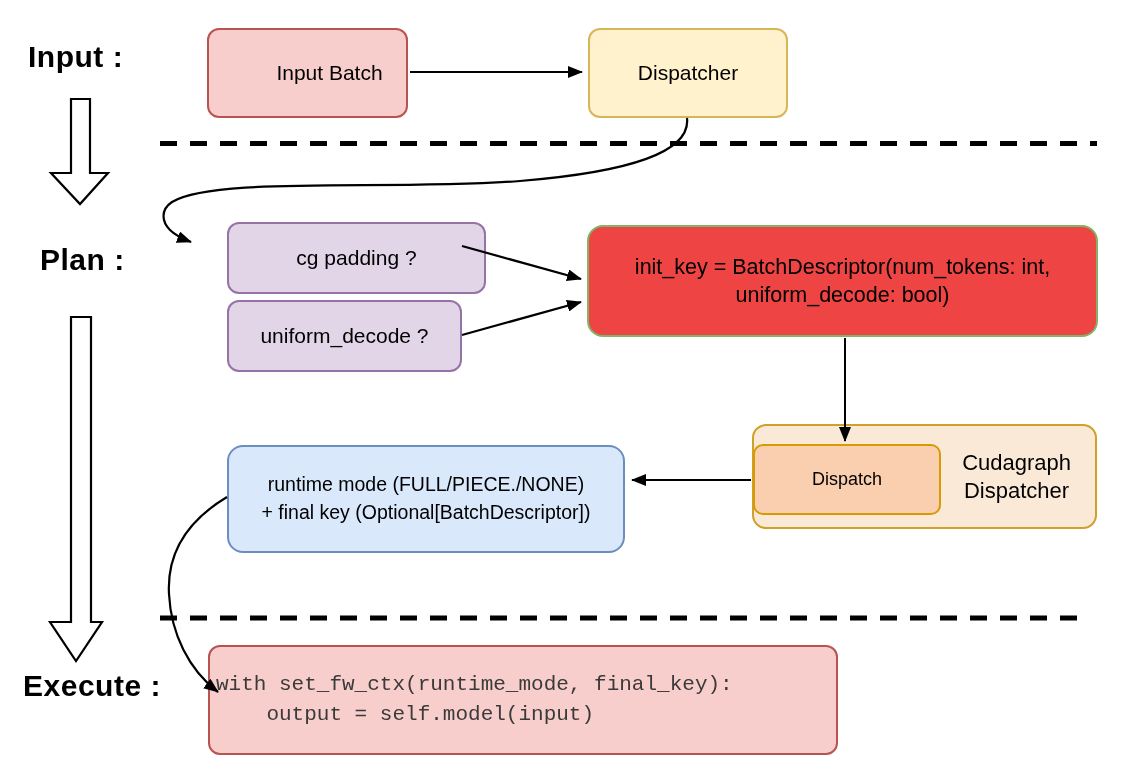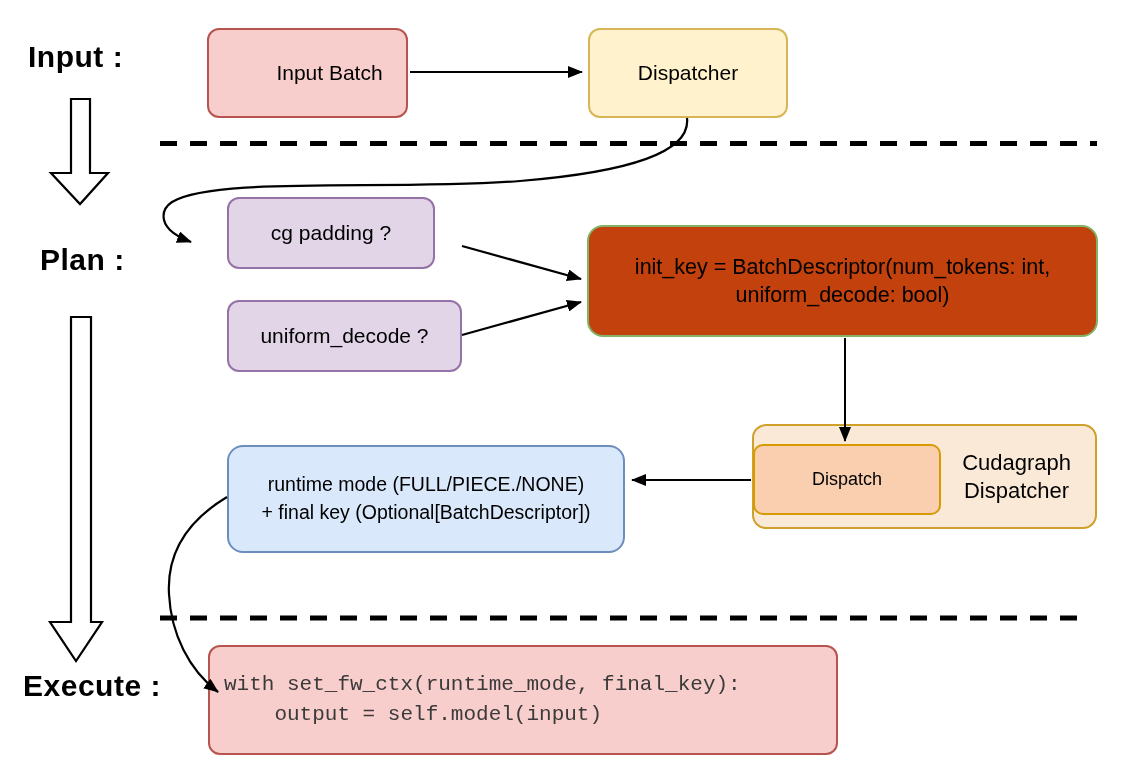--- a/index.html
+++ b/index.html
@@ -7,41 +7,41 @@
        font-family:"Liberation Sans",sans-serif;color:#000;}
   .canvas{position:absolute;inset:0;width:1142px;height:770px;}
 
   .node{position:absolute;box-sizing:border-box;display:flex;
         align-items:center;justify-content:center;text-align:center;
         font-size:21px;line-height:1.32;white-space:pre-line;}
 
   .node-red   {background:#f8cecc;border:2px solid #b85450;border-radius:12px;padding-left:44px;}
   .node-yellow{background:#fff2cc;border:2px solid #d6b656;border-radius:12px;}
   .node-purple{background:#e1d5e7;border:2px solid #9673a6;border-radius:12px;}
-  .node-green {background:#c2410c;border:2px solid #82b366;border-radius:16px;}
+  .node-green {background:#ef4444;border:2px solid #82b366;border-radius:16px;}
   .node-blue  {background:#dae8fc;border:2px solid #6c8ebf;border-radius:16px;}
   .node-peach {background:#fbe9d7;border:2px solid #cfa02a;border-radius:14px;}
   .node-orange{background:#f9cfb0;border:2px solid #d79b00;border-radius:10px;}
 
   .phase-label{position:absolute;font-size:30px;font-weight:bold;
                letter-spacing:0.5px;white-space:nowrap;}
 
   #input-batch   {left:207px;top:28px;width:201px;height:90px;}
   #preprocess    {left:588px;top:28px;width:200px;height:90px;}
-  #cg-padding    {left:227px;top:197px;width:208px;height:72px;}
+  #cg-padding    {left:227px;top:222px;width:259px;height:72px;}
   #uniform-decode{left:227px;top:300px;width:235px;height:72px;}
   #init-key      {left:587px;top:225px;width:511px;height:112px;font-size:21.5px;}
   #runtime-mode  {left:227px;top:445px;width:398px;height:108px;font-size:19.5px;line-height:1.42;}
   #cudagraph     {left:752px;top:424px;width:345px;height:105px;
                   justify-content:flex-end;padding-right:24px;font-size:22px;line-height:1.25;}
   #dispatch      {left:753px;top:444px;width:188px;height:71px;font-size:18px;z-index:3;}
   #execute-code  {left:208px;top:645px;width:630px;height:110px;
                   font-family:"Liberation Mono",monospace;font-size:21px;line-height:30px;
                   white-space:pre;color:#3a3a3a;justify-content:flex-start;
-                  text-align:left;padding-left:14px;}
+                  text-align:left;padding-left:6px;}
 
   #label-input  {left:28px;top:40px;}
   #label-plan   {left:40px;top:243px;}
   #label-execute{left:23px;top:669px;}
 
   svg.connectors{position:absolute;left:0;top:0;width:1142px;height:770px;
                  z-index:5;pointer-events:none;}
 </style>
 </head>
 <body>

